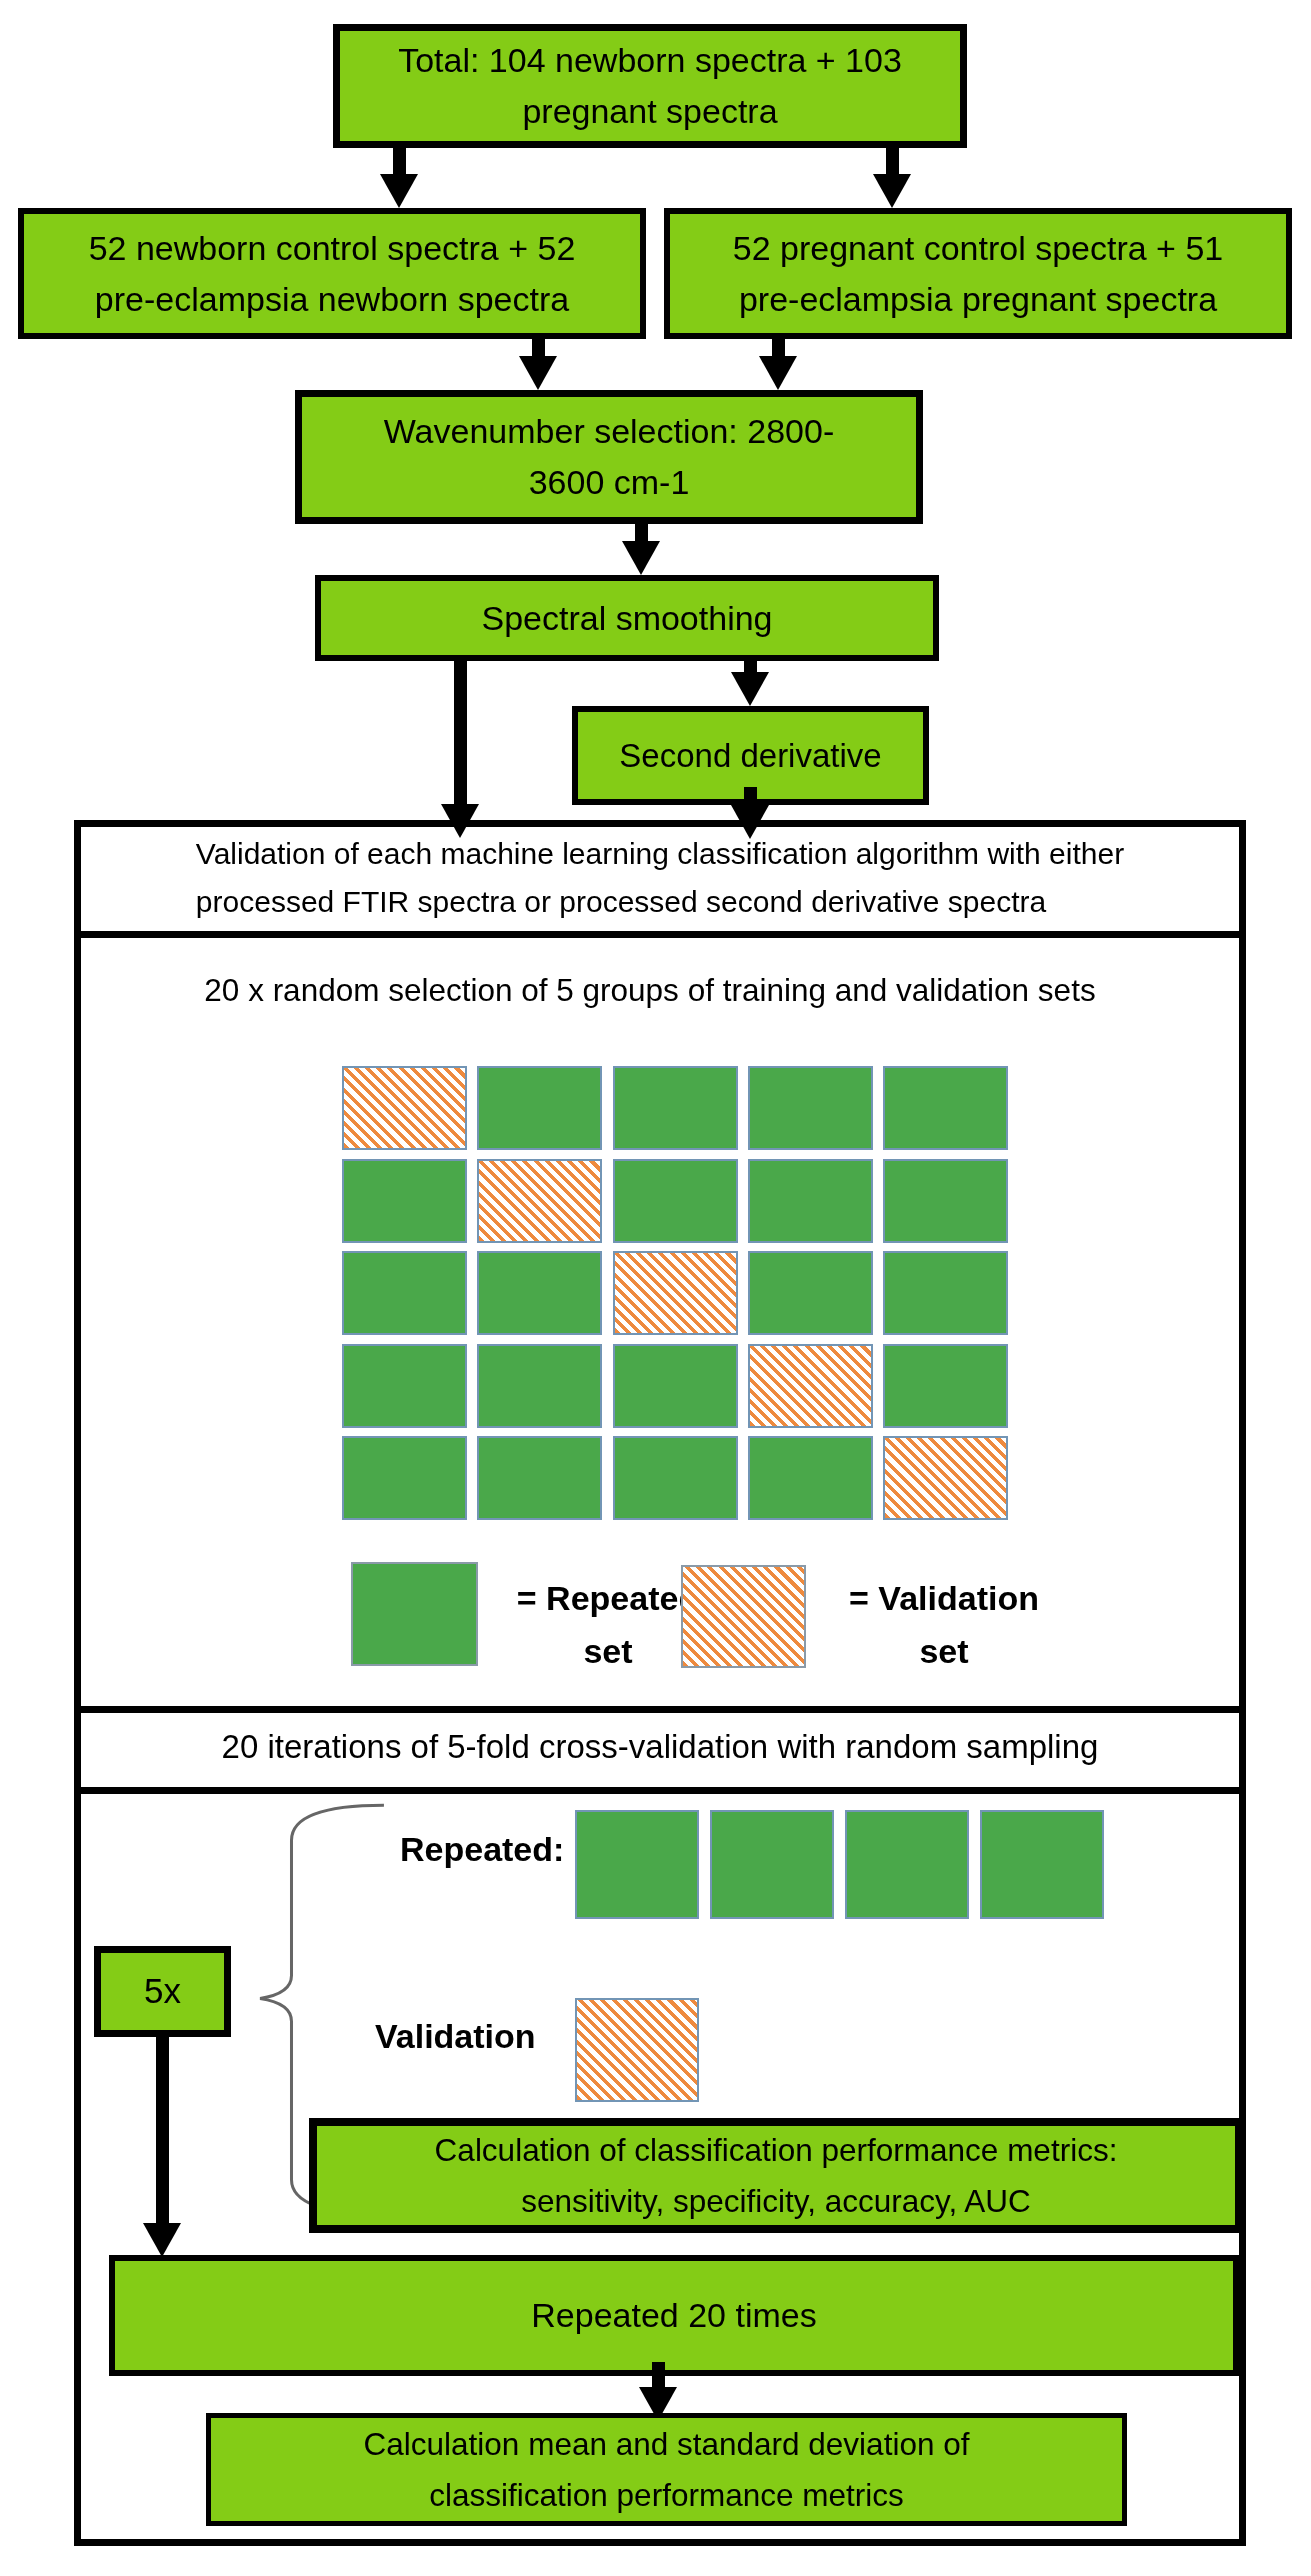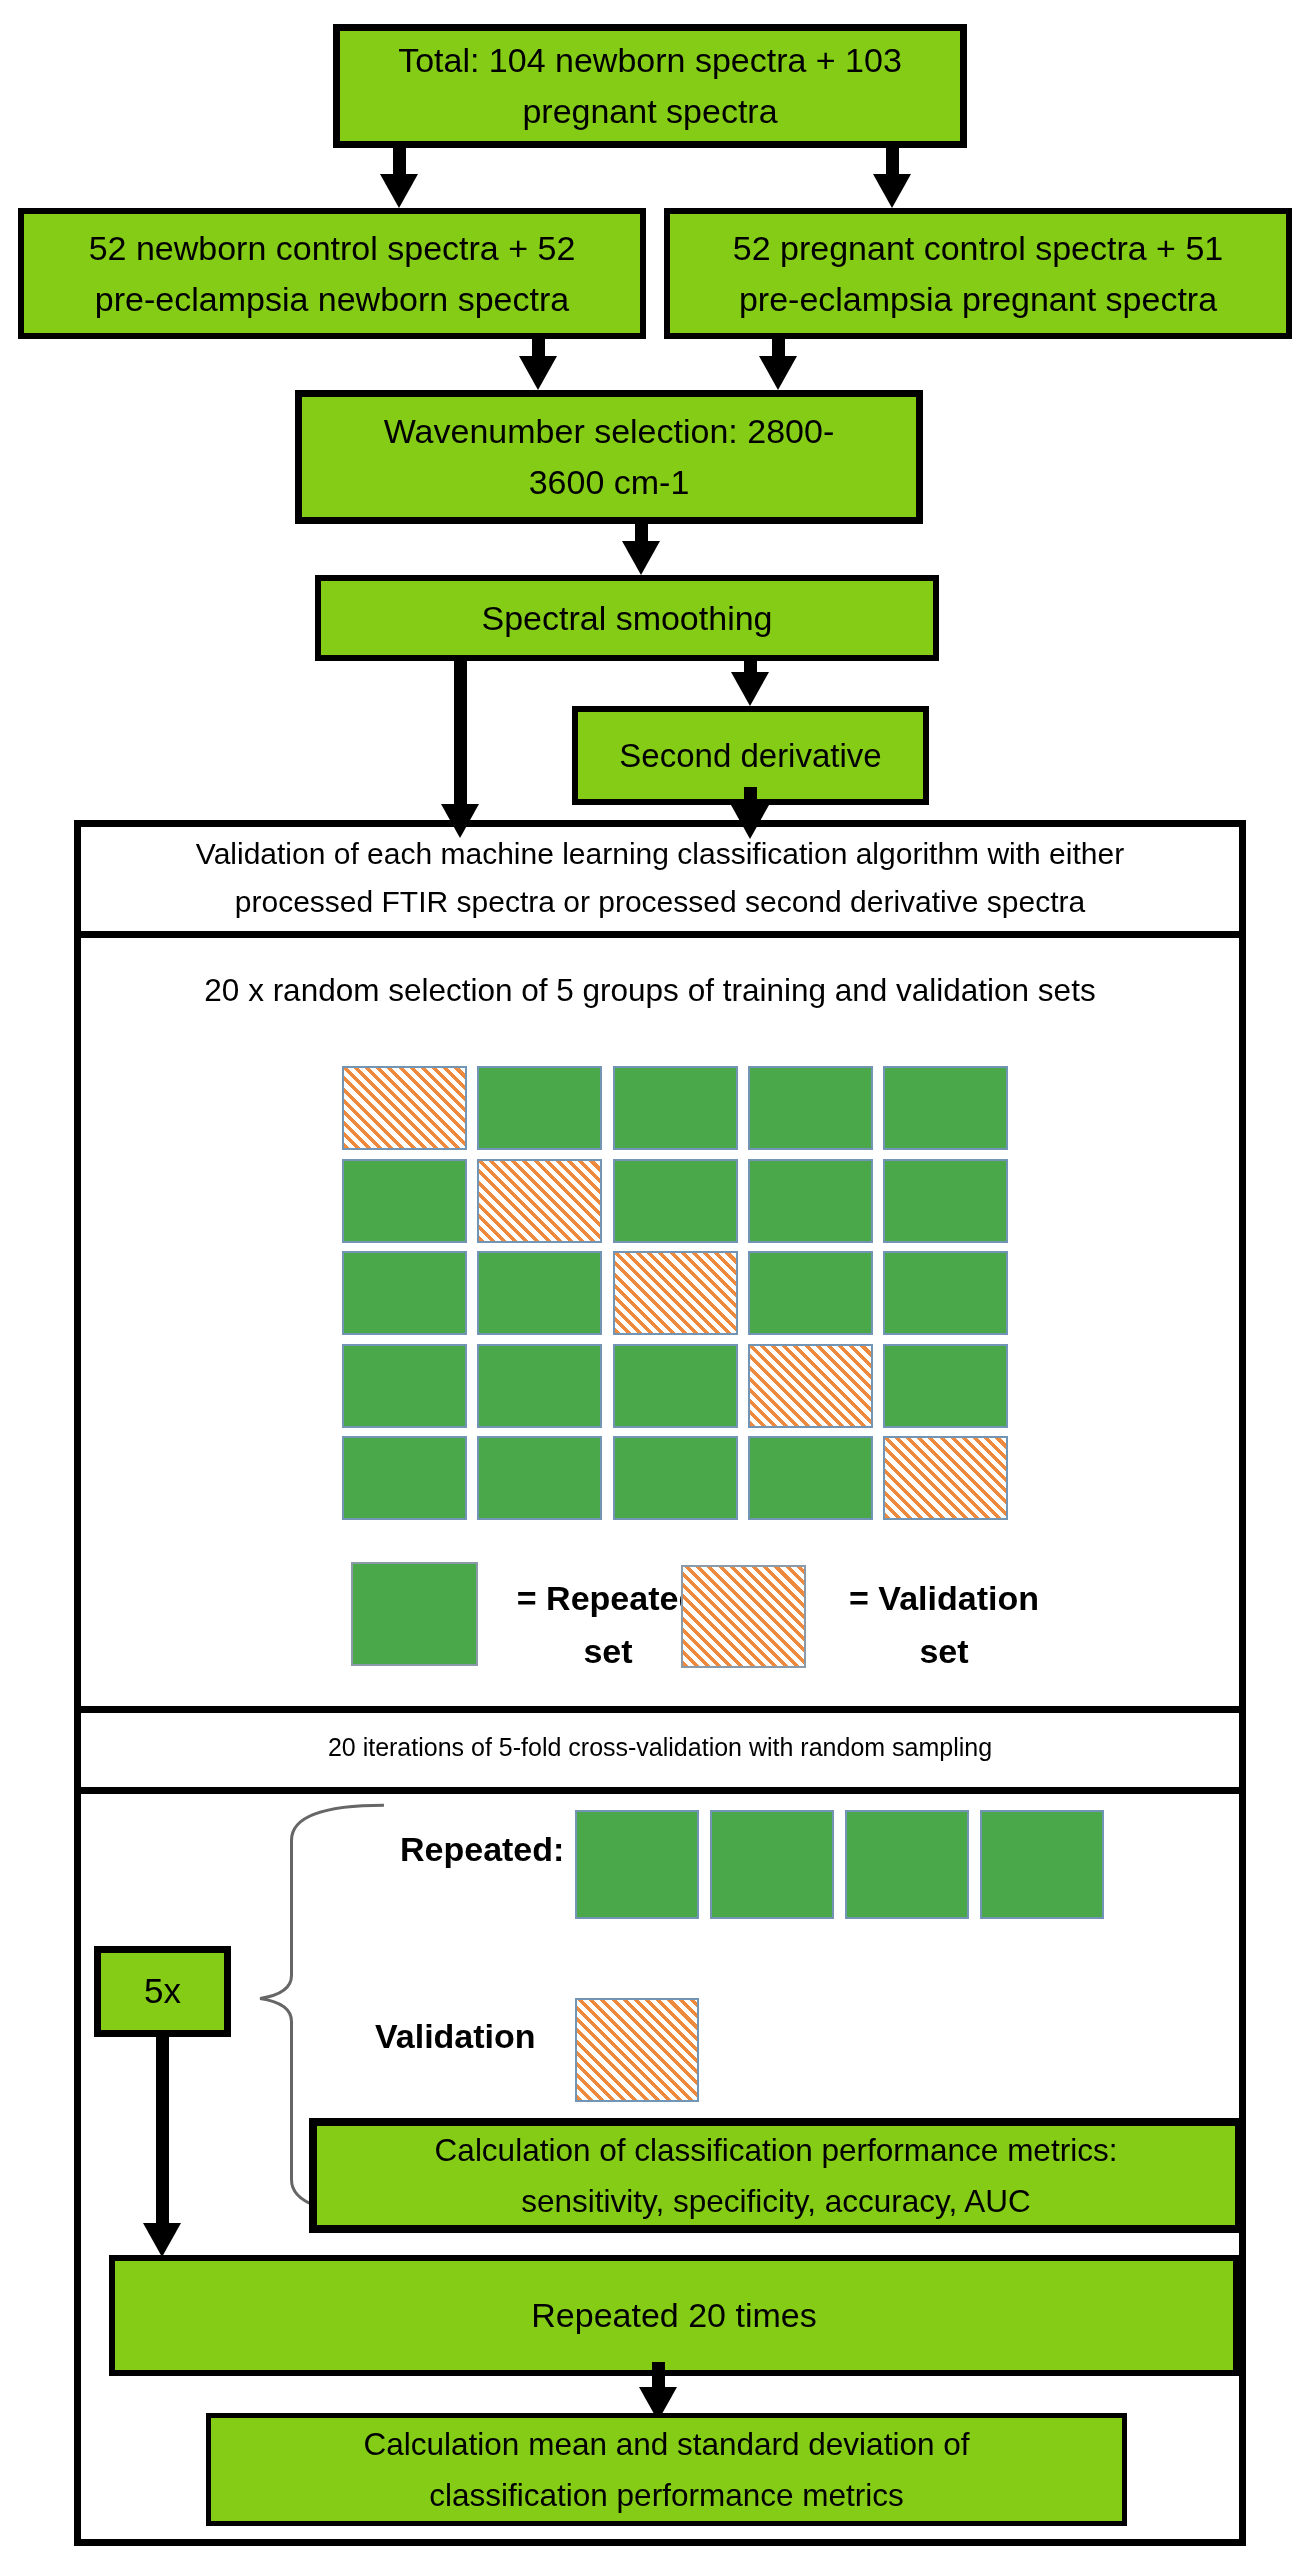--- a/index.html
+++ b/index.html
@@ -12,21 +12,21 @@
   }
   .box {
     position:absolute; box-sizing:border-box; background:#84cc16;
     border:7.3px solid #000;
     display:flex; align-items:center; justify-content:center;
     text-align:center; white-space:pre-line;
     font-size:34px; line-height:1.5;
   }
   .label { position:absolute; font-weight:bold; font-size:34px; white-space:pre-line; }
   .txt { position:absolute; display:flex; align-items:center; justify-content:center;
-         text-align:center; white-space:pre-line; }
+         white-space:pre-line; }
   .arrow { position:absolute; width:39px; }
   .arrow .shaft { position:absolute; left:12.7px; top:0; width:13.3px; background:#000; }
   .arrow .head  { position:absolute; left:0; bottom:0; width:0; height:0;
                   border-left:19.4px solid transparent; border-right:19.4px solid transparent;
                   border-top:34px solid #000; }
   .hrule { position:absolute; left:74px; width:1172px; height:6.7px; background:#000; }
   #grid { position:absolute; left:342px; top:1066px;
           display:grid; grid-template-columns:repeat(5,125px);
           grid-auto-rows:84px; column-gap:10.3px; row-gap:8.5px; }
   .cell { box-sizing:border-box; border:2.4px solid var(--cellborder); }
@@ -135,21 +135,21 @@
       <div class="cell v"></div>
     </div>
 
   <div class="swatch cell t" style="left:351px; top:1562px; width:127px; height:104px;"></div>
   <div class="label" style="left:496px; top:1572px; width:224px; text-align:center; line-height:1.55;">= Repeated
 set</div>
   <div class="swatch cell v" style="left:681px; top:1565px; width:125px; height:103px;"></div>
   <div class="label" style="left:817px; top:1572px; width:254px; text-align:center; line-height:1.55;">= Validation
 set</div>
 
-  <div class="txt" style="left:86px; top:1713px; width:1148px; height:68px; font-size:25px;">20 iterations of 5-fold cross-validation with random sampling</div>
+  <div class="txt" style="left:86px; top:1713px; width:1148px; height:68px; font-size:33px;">20 iterations of 5-fold cross-validation with random sampling</div>
 
   <svg class="brace" style="left:248px; top:1801px;" width="145" height="418" viewBox="0 0 240 690">
     <path d="M 225 6 Q 72 6 72 64 L 72 288 Q 72 318 20 326 Q 72 334 72 364 L 72 626 Q 72 682 228 685" fill="none" stroke="#666666" stroke-width="5"></path>
   </svg>
 
   <div class="box" style="left:94px; top:1946px; width:137px; height:91px; font-size:35px;">5x</div>
 
   <div class="arrow" style="left:143px; top:2037px; height:220px;">
     <div class="shaft" style="height:186px;"></div>
       <div class="head"></div>

